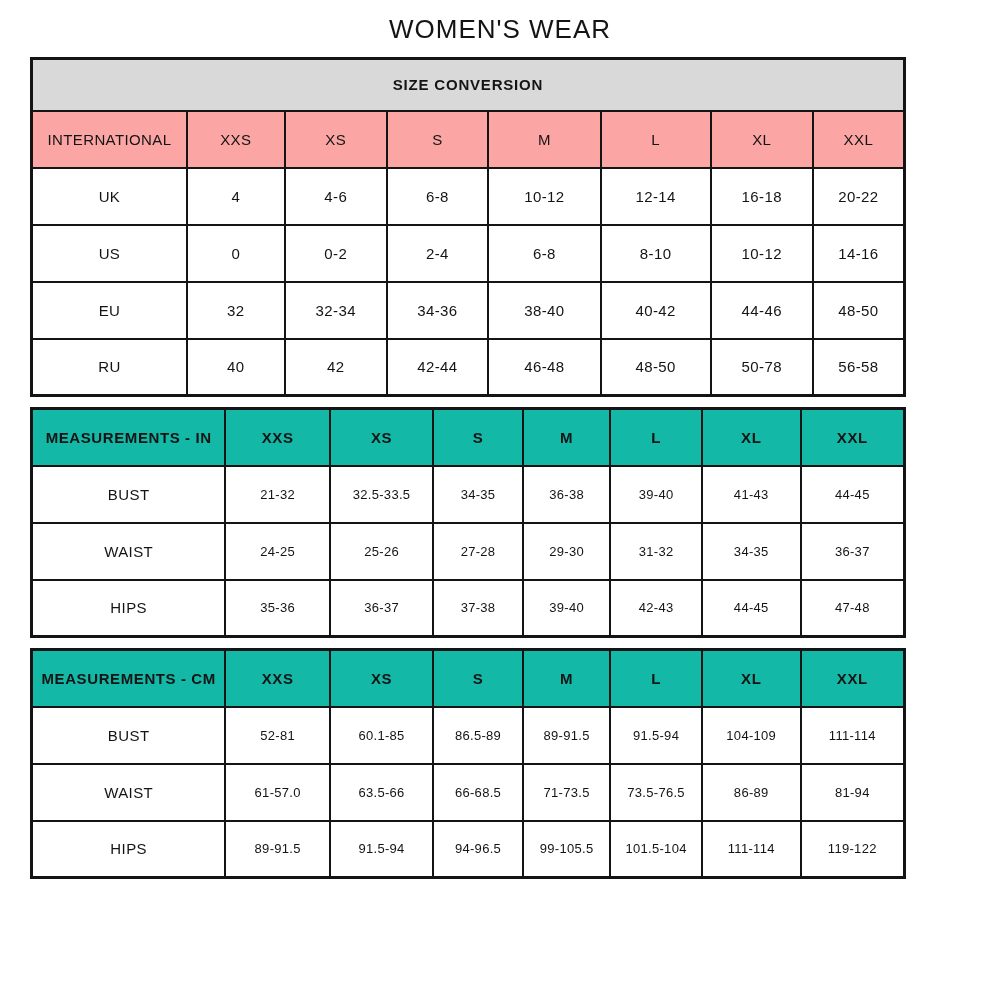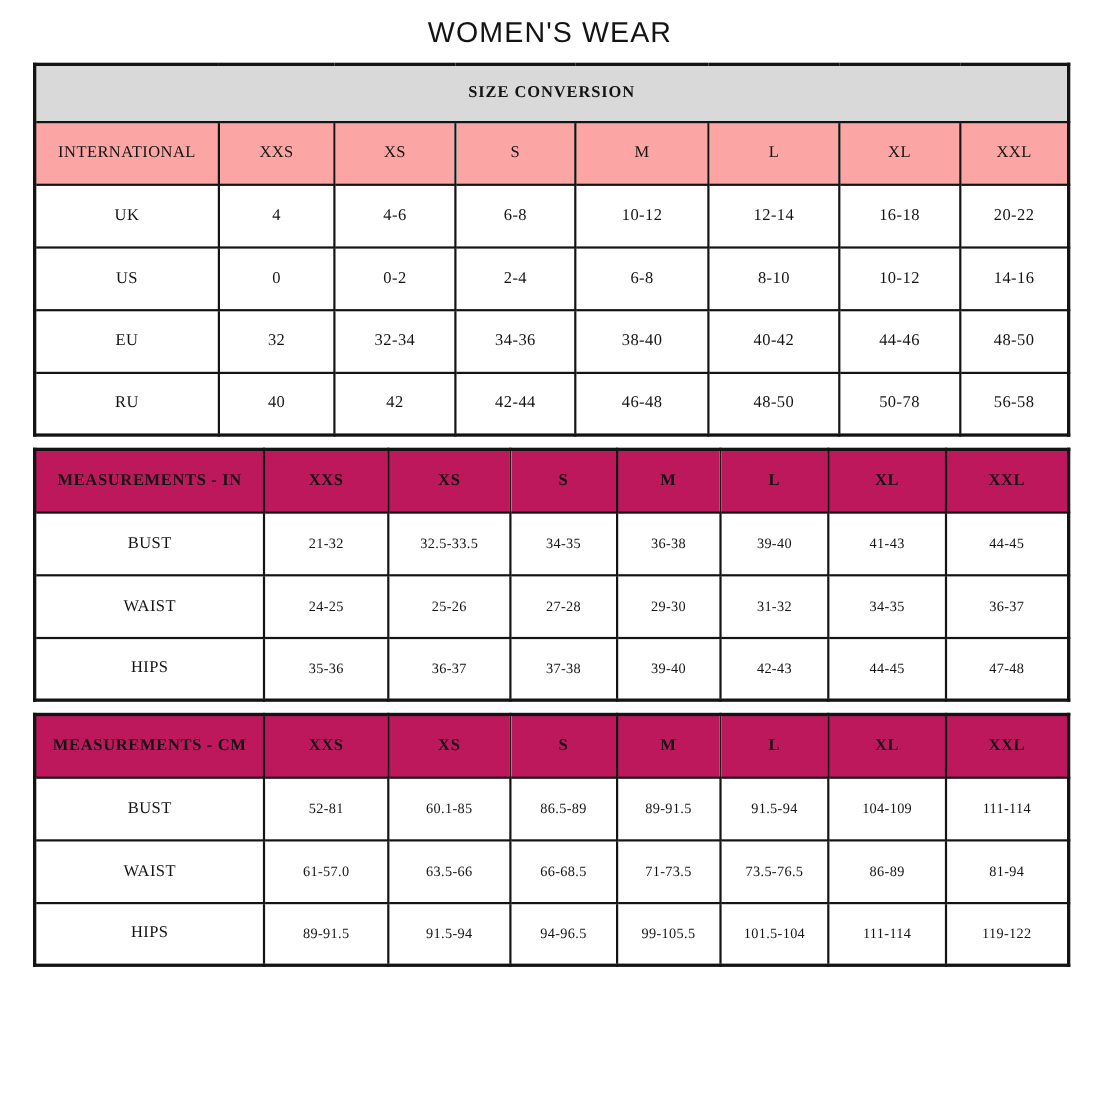--- a/index.html
+++ b/index.html
@@ -14,25 +14,24 @@
   .page { width: 940px; margin: 0 auto; }
   .page-title {
     margin: 0; padding: 14px 0 12px 0;
     text-align: center;
     font-size: 26px;
     font-weight: normal;
     letter-spacing: 1px;
     color: #141414;
   }
   table.tbl {
-    width: 943px;
+    width: 876px;
     border-collapse: collapse;
     table-layout: fixed;
     border: 3px solid #141414;
-    font-family: Liberation Serif, serif;
   }
   table.tbl + table.tbl { margin-top: 10px; }
   .tbl th, .tbl td {
     border: 2px solid #141414;
     text-align: center;
     vertical-align: middle;
     padding: 0 2px;
     font-weight: normal;
     font-size: 15px;
     letter-spacing: 0.4px;
@@ -44,21 +43,21 @@
     background: #d9d9d9;
     height: 52px;
     font-weight: bold;
     font-size: 15px;
     letter-spacing: 0.8px;
   }
   .conv thead tr.colrow th { height: 57px; background: #fca5a5; }
   .conv tbody tr { height: 57px; }
   
   .measure thead th {
-    background: #be185d;
+    background: #14b8a6;
     height: 57px;
     font-weight: bold;
     font-size: 15px;
     letter-spacing: 0.6px;
   }
   .measure tbody tr { height: 57px; }
   .measure tbody th { font-size: 15px; }
   .measure tbody td { font-size: 13px; letter-spacing: 0.3px; }
 </style>
 </head>

